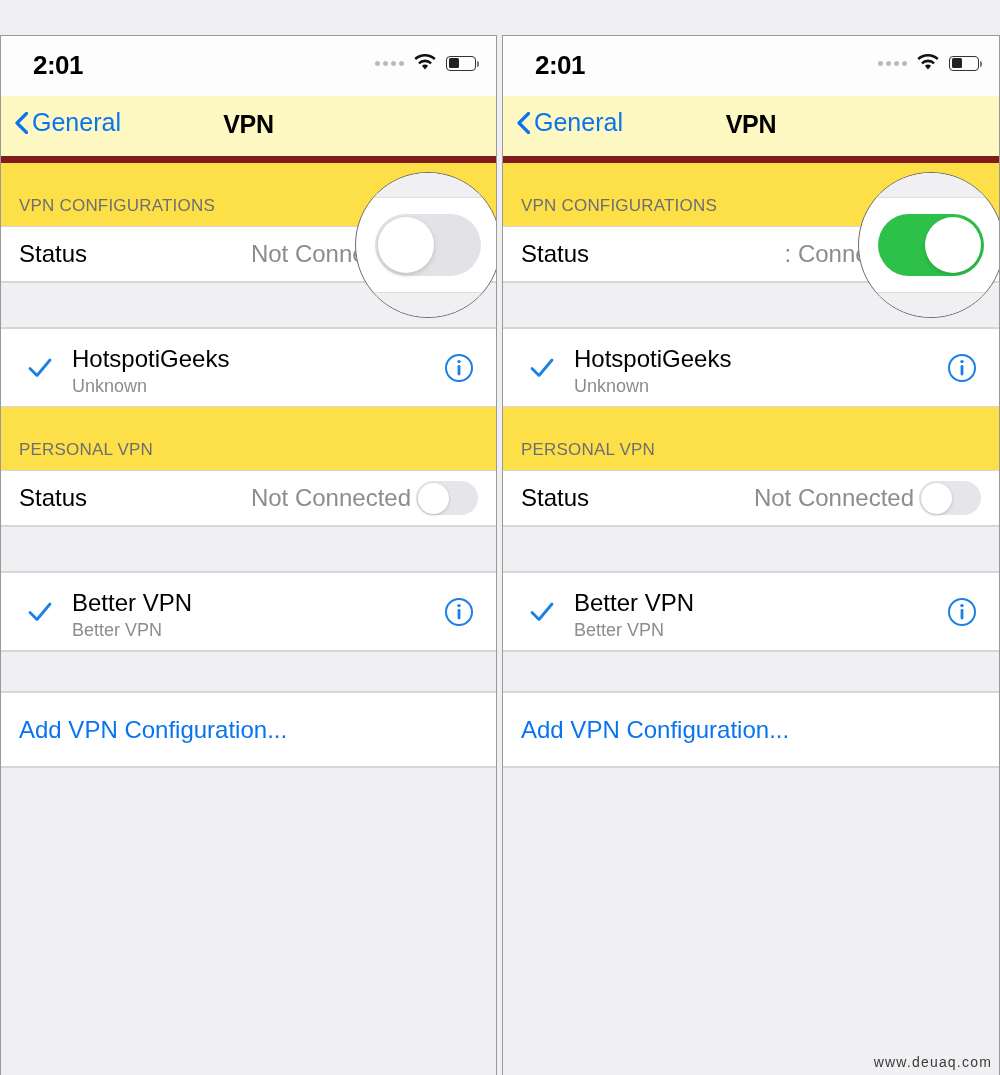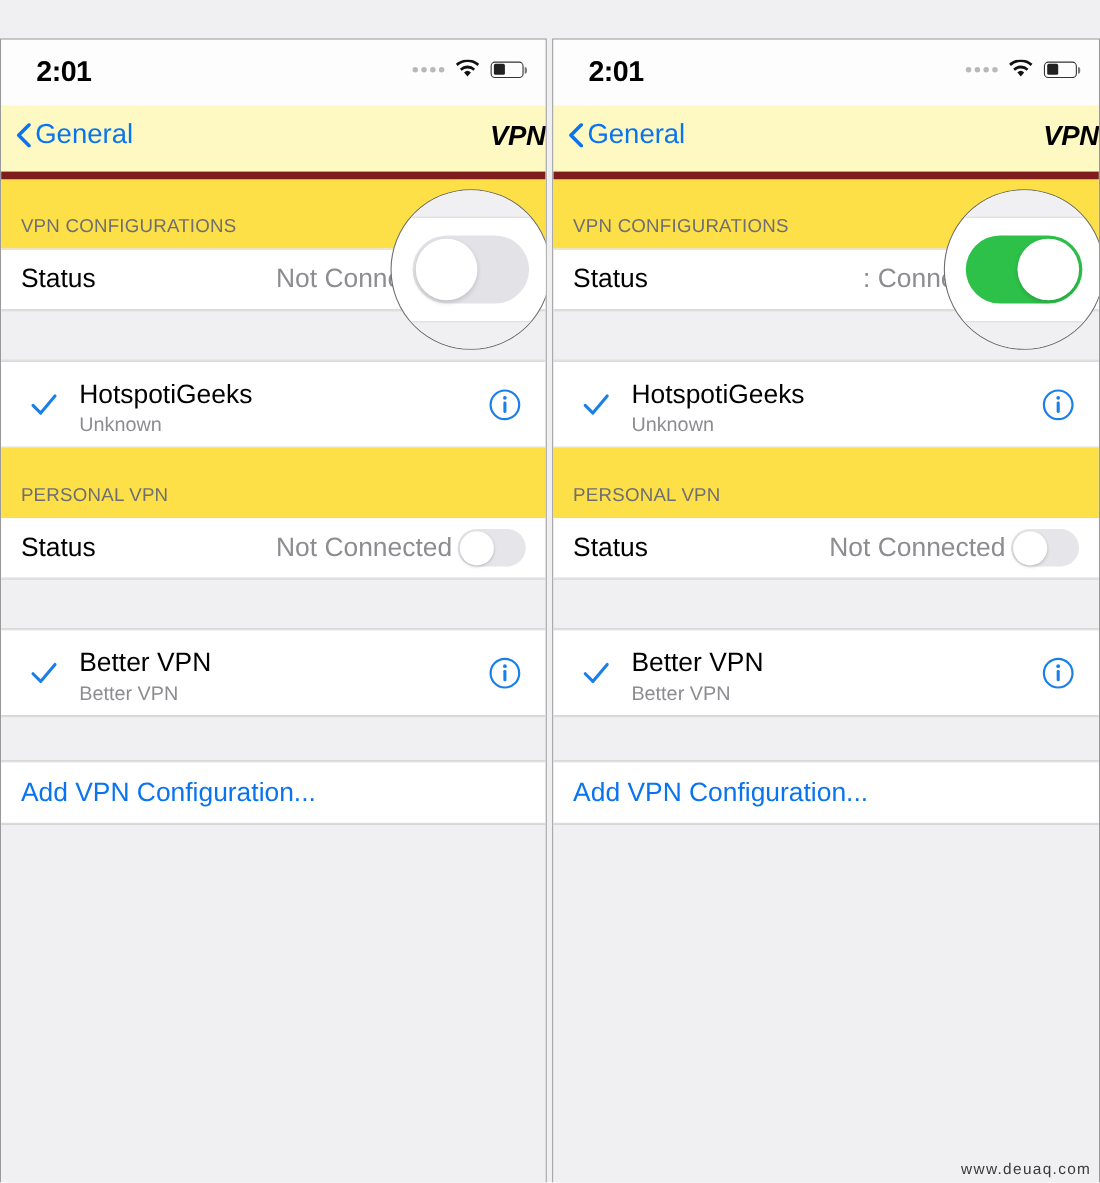--- a/index.html
+++ b/index.html
@@ -99,26 +99,25 @@
     font-size: 25px;
     cursor: pointer;
   }
   .chev {
     width: 13px; height: 22px;
     display: block;
   }
   .nav-title {
     position: absolute;
     left: 0; right: 0; top: 14px;
-    text-align: right;
+    text-align: center;
     font-size: 25px;
     font-weight: bold;
     color: #000;
     letter-spacing: -0.3px;
-    font-style: italic;
   }
 
   
   .section-header {
     height: 63px;
     background: #fde047;
     display: flex;
     align-items: flex-end;
     padding: 0 0 10px 18px;
     font-size: 17px;
@@ -138,21 +137,21 @@
 
   .row {
     position: relative;
     background: #ffffff;
     border-top: 1px solid #d6d6da;
     border-bottom: 1px solid #d6d6da;
     box-sizing: border-box;
   }
   .row.status-row { height: 56px; text-align: right; }
   .row.vpn-row    { height: 79px; }
-  .row.add-row    { height: 57px; }
+  .row.add-row    { height: 75px; }
 
   .row-label {
     position: absolute;
     left: 18px; top: 50%;
     transform: translateY(-50%);
     font-size: 24px;
     color: #000;
   }
   .row-value {
     position: absolute;

